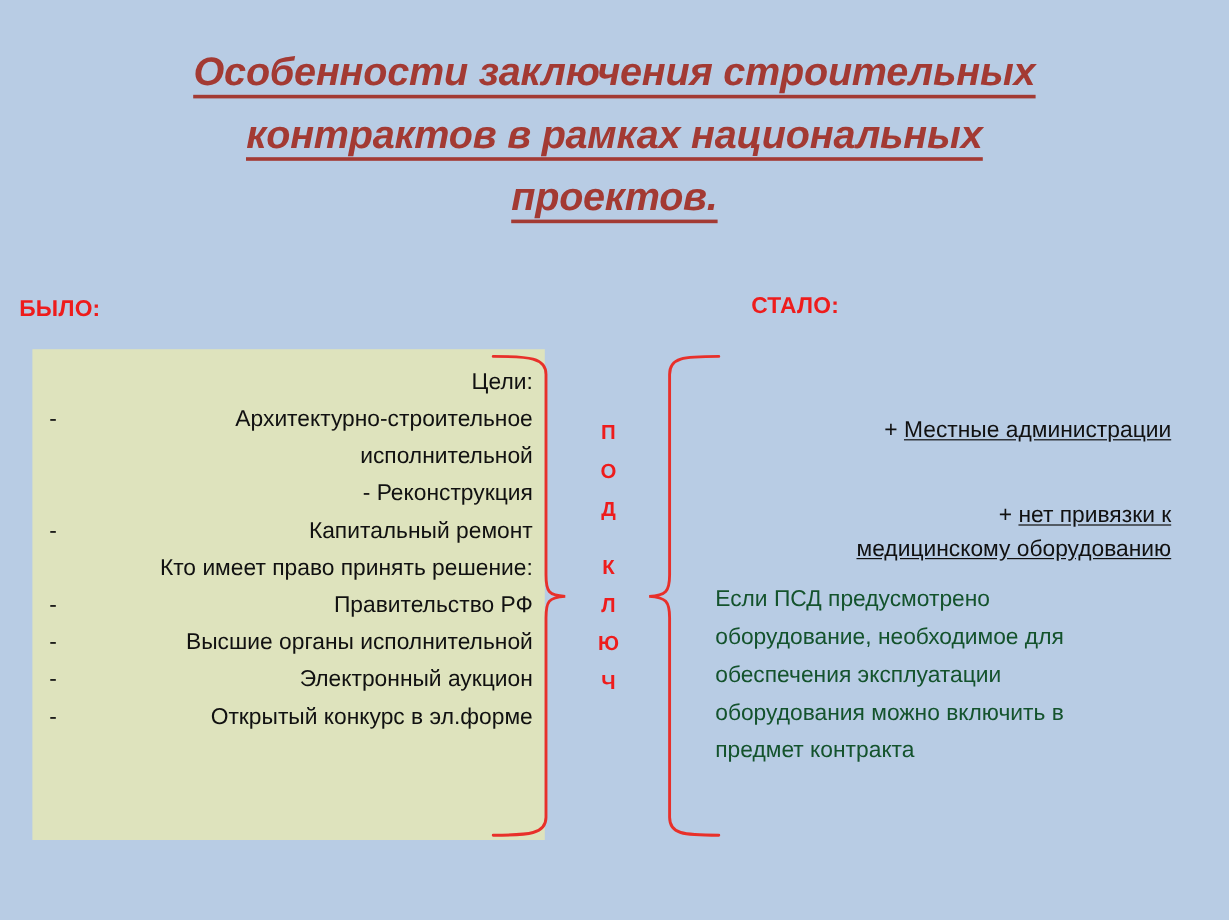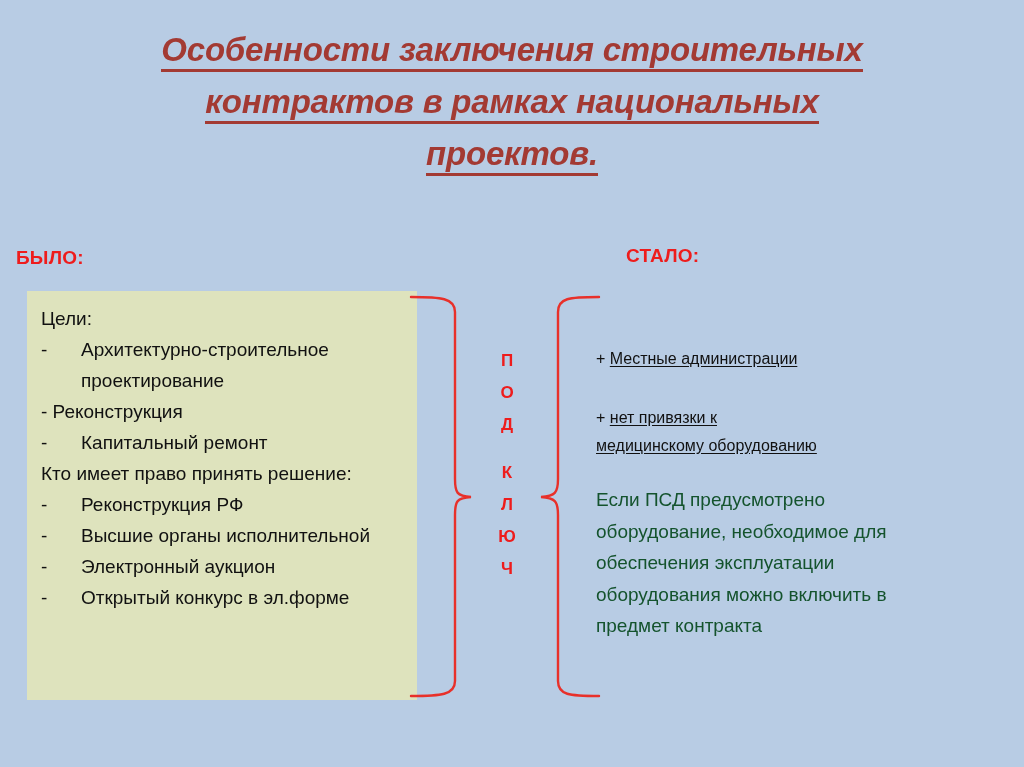--- a/index.html
+++ b/index.html
@@ -12,21 +12,21 @@
     background: #b8cce4;
     font-family: "Liberation Sans", "DejaVu Sans", sans-serif;
     overflow: hidden;
     position: relative;
   }
 
   
   #slide-title {
     position: absolute;
     left: 60px;
-    top: 24px;
+    top: 34px;
     width: 904px;
     text-align: center;
     color: #a33a33;
     font-weight: bold;
     font-style: italic;
     font-size: 33px;
     line-height: 52px;
     letter-spacing: -0.2px;
   }
   #slide-title .tline {
@@ -47,25 +47,26 @@
     letter-spacing: 0.2px;
   }
   #label-before { left: 16px; top: 247px; }
   #label-after  { left: 626px; top: 245px; }
 
   
   #before-box {
     position: absolute;
     left: 27px;
     top: 291px;
-    width: 390px;
+    width: 427px;
     height: 409px;
     background: #dee3bd;
     box-sizing: border-box;
     padding: 12px 10px 0 10px;
+    text-align: right;
   }
   #before-box ul {
     list-style: none;
     margin: 0;
     padding: 0;
   }
   #before-box li {
     color: #111111;
     font-size: 19px;
     line-height: 31px;
@@ -111,25 +112,26 @@
     top: 0;
     width: 1024px;
     height: 767px;
     pointer-events: none;
   }
 
   
   .after-item {
     position: absolute;
     color: #111111;
-    font-size: 16px;
+    font-size: 19px;
     line-height: 28px;
+    text-align: right;
   }
   #after-item-1 { left: 596px; top: 345px; width: 380px; }
-  #after-item-2 { left: 596px; top: 404px; width: 380px; }
+  #after-item-2 { left: 596px; top: 416px; width: 380px; }
   .after-item .plus { text-decoration: none; }
   .after-item .u { text-decoration: underline; text-underline-offset: 2px; }
 
   #after-paragraph {
     position: absolute;
     left: 596px;
     top: 484px;
     width: 392px;
     color: #14532d;
     font-size: 19px;
@@ -146,25 +148,25 @@
   <span class="tline"><span>проектов.</span></span>
 </div>
 
 <div class="col-label" id="label-before">БЫЛО:</div>
 <div class="col-label" id="label-after">СТАЛО:</div>
 
 <div id="before-box">
   <ul>
     <li class="head">Цели:</li>
     <li class="dash">Архитектурно-строительное</li>
-    <li class="cont">проектирование</li>
+    <li class="cont">исполнительной</li>
     <li class="dash-tight">- Реконструкция</li>
     <li class="dash">Капитальный  ремонт</li>
     <li class="head">Кто имеет право принять решение:</li>
-    <li class="dash">Реконструкция РФ</li>
+    <li class="dash">Правительство РФ</li>
     <li class="dash">Высшие органы исполнительной</li>
     <li class="dash">Электронный аукцион</li>
     <li class="dash">Открытый конкурс в эл.форме</li>
   </ul>
 </div>
 
 <svg id="brace-layer" viewBox="0 0 1024 767">
 
   <path fill="none" stroke="#e8302a" stroke-width="2.4" stroke-linecap="round" d="M 411 297
            C 441 297 455 298 455 312

